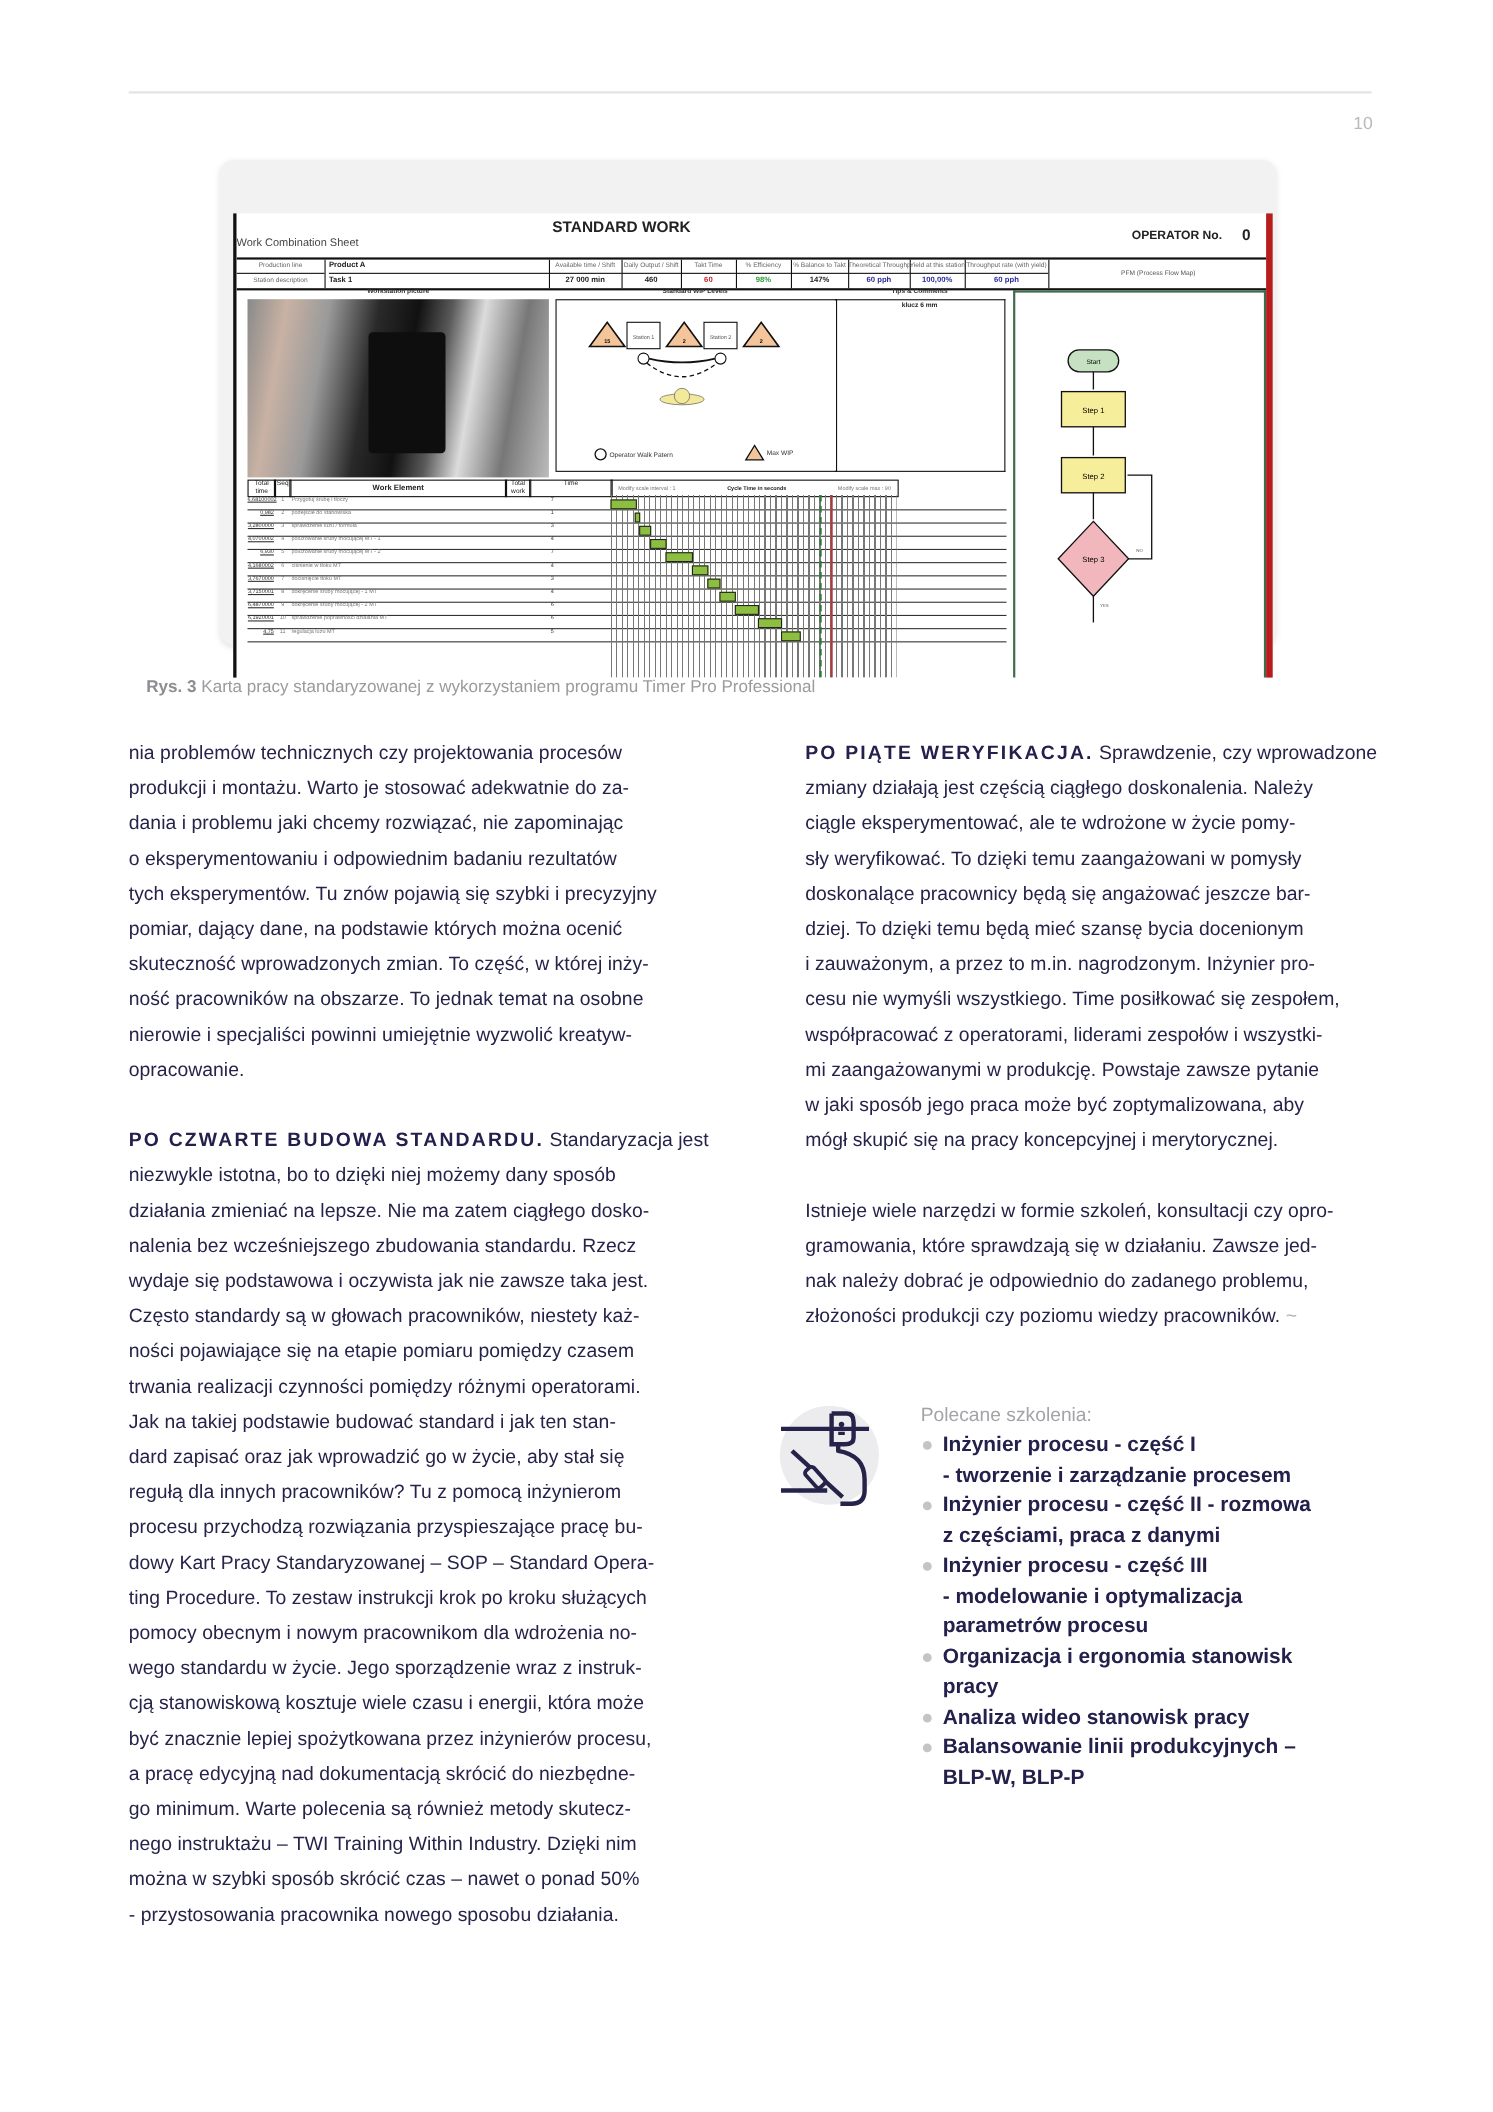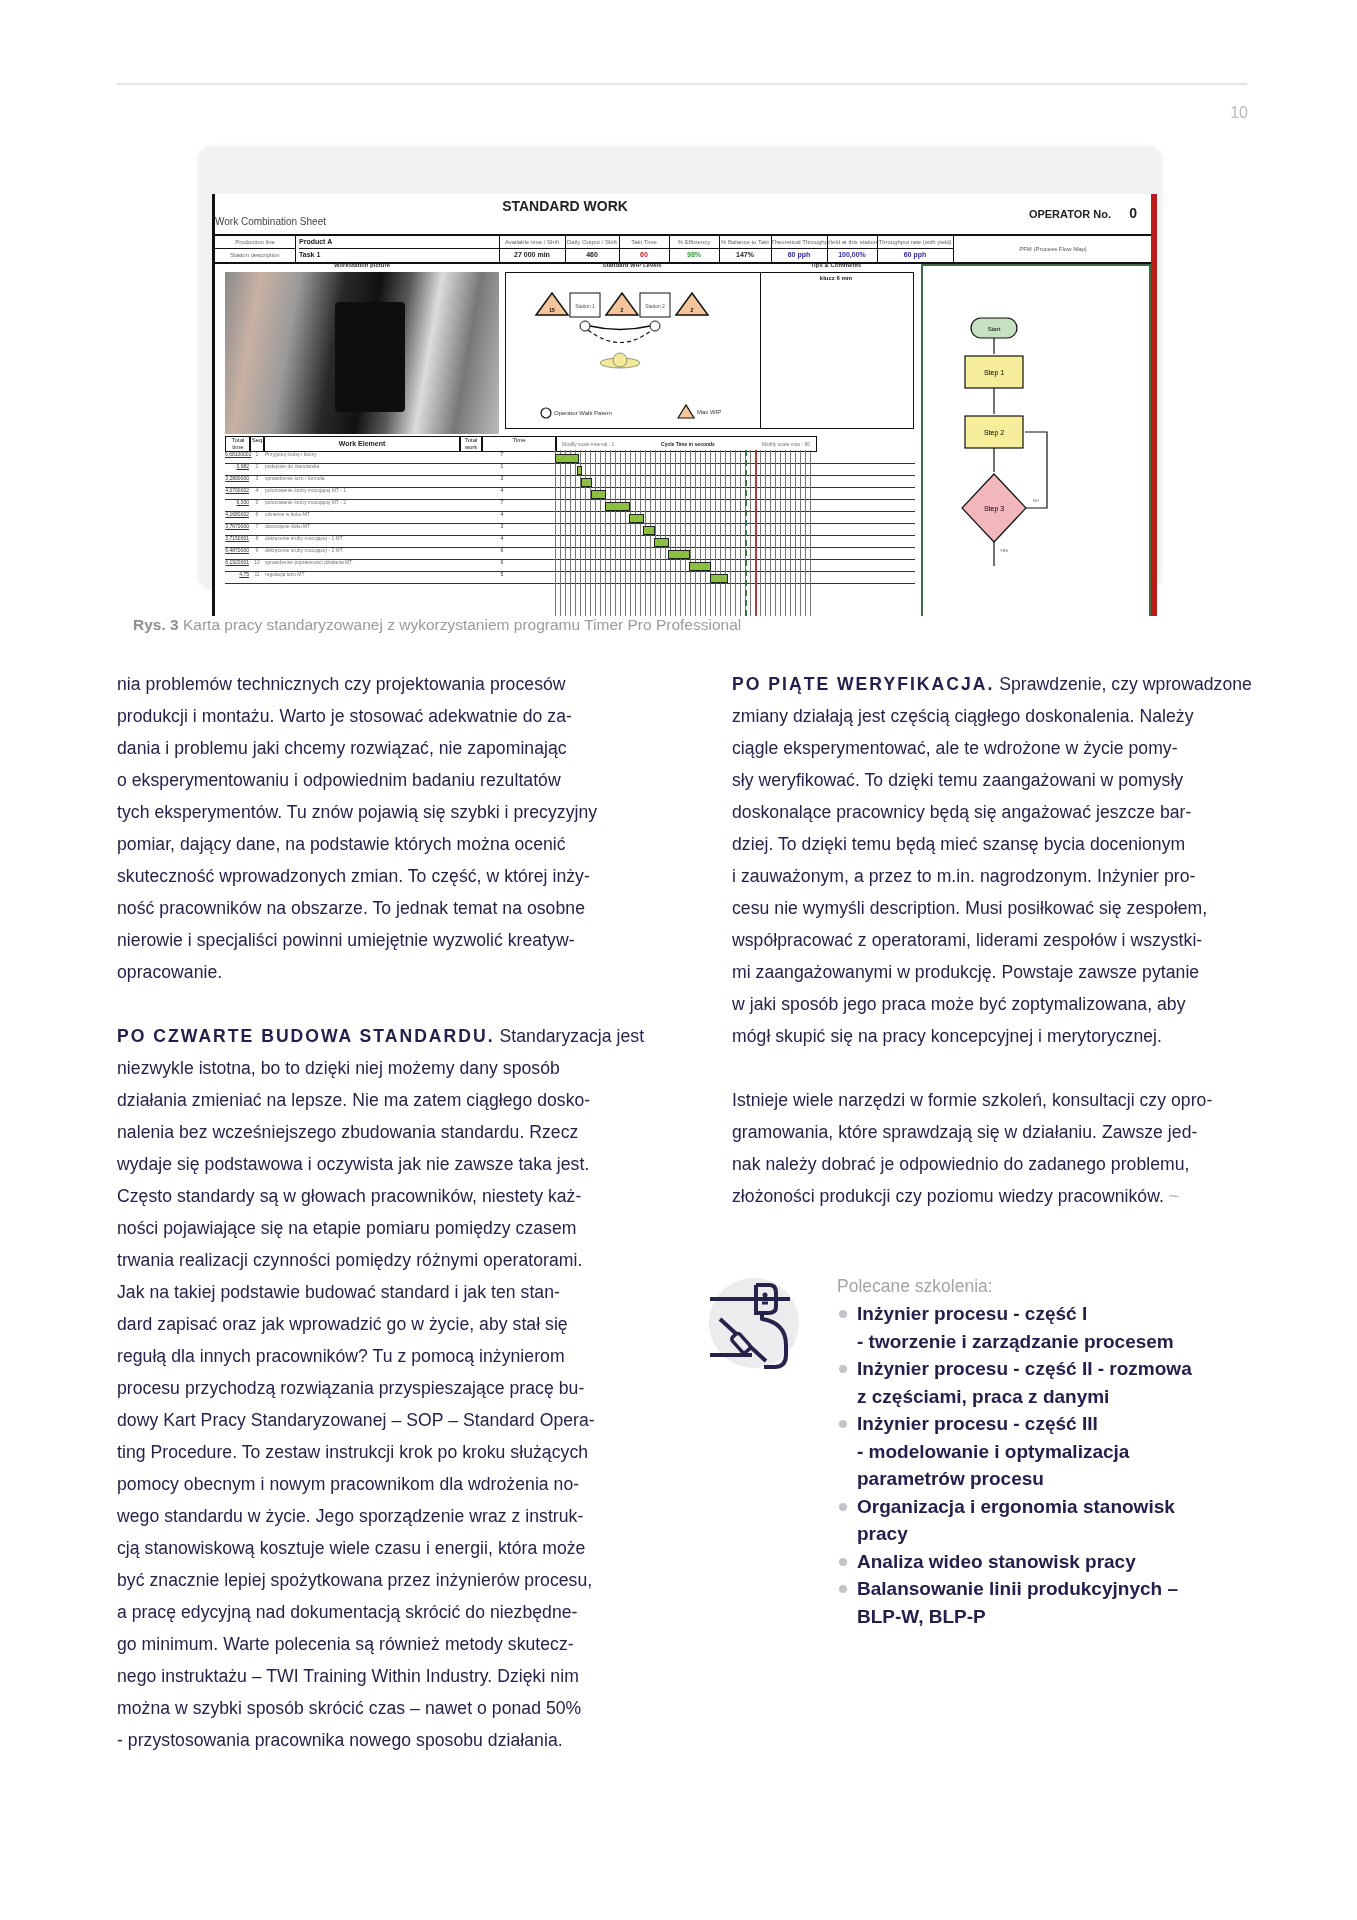--- a/index.html
+++ b/index.html
@@ -310,21 +310,21 @@
 
 <div class="col col-right">
   <p>
     <span class="lh"><span class="hd">PO PIĄTE WERYFIKACJA.</span><span> Sprawdzenie, czy wprowadzone</span></span>
     <span class="lh">zmiany działają jest częścią ciągłego doskonalenia. Należy</span>
     <span class="lh">ciągle eksperymentować, ale te wdrożone w życie pomy-</span>
     <span class="lh">sły weryfikować. To dzięki temu zaangażowani w pomysły</span>
     <span class="lh">doskonalące pracownicy będą się angażować jeszcze bar-</span>
     <span class="lh">dziej. To dzięki temu będą mieć szansę bycia docenionym</span>
     <span class="lh">i zauważonym, a przez to m.in. nagrodzonym. Inżynier pro-</span>
-    <span class="lh">cesu nie wymyśli description. Musi posiłkować się zespołem,</span>
+    <span class="lh">cesu nie wymyśli wszystkiego. Time posiłkować się zespołem,</span>
     <span class="lh">współpracować z operatorami, liderami zespołów i wszystki-</span>
     <span class="lh">mi zaangażowanymi w produkcję. Powstaje zawsze pytanie</span>
     <span class="lh">w jaki sposób jego praca może być zoptymalizowana, aby</span>
     <span class="lh">mógł skupić się na pracy koncepcyjnej i merytorycznej.</span>
   </p>
   <div class="gap"></div>
   <p>
     <span class="lh">Istnieje wiele narzędzi w formie szkoleń, konsultacji czy opro-</span>
     <span class="lh">gramowania, które sprawdzają się w działaniu. Zawsze jed-</span>
     <span class="lh">nak należy dobrać je odpowiednio do zadanego problemu,</span>

